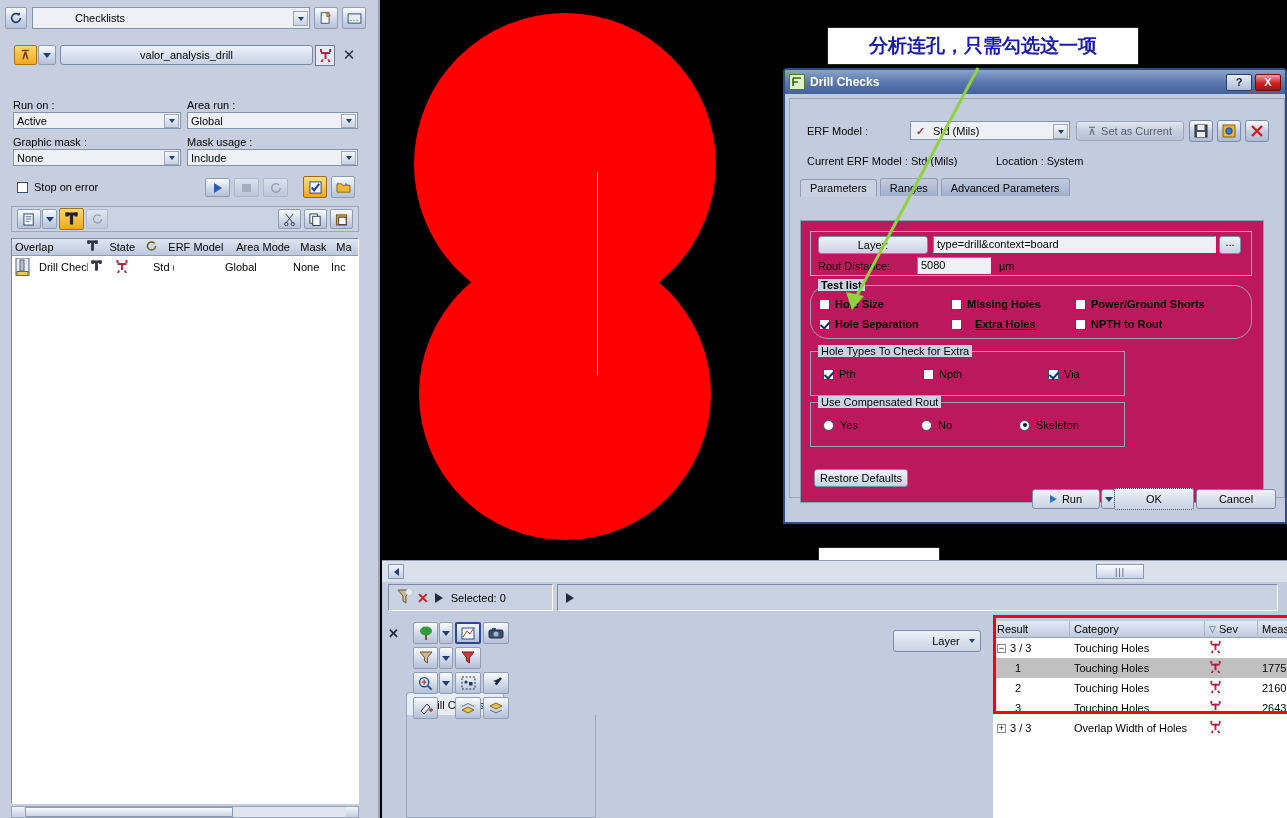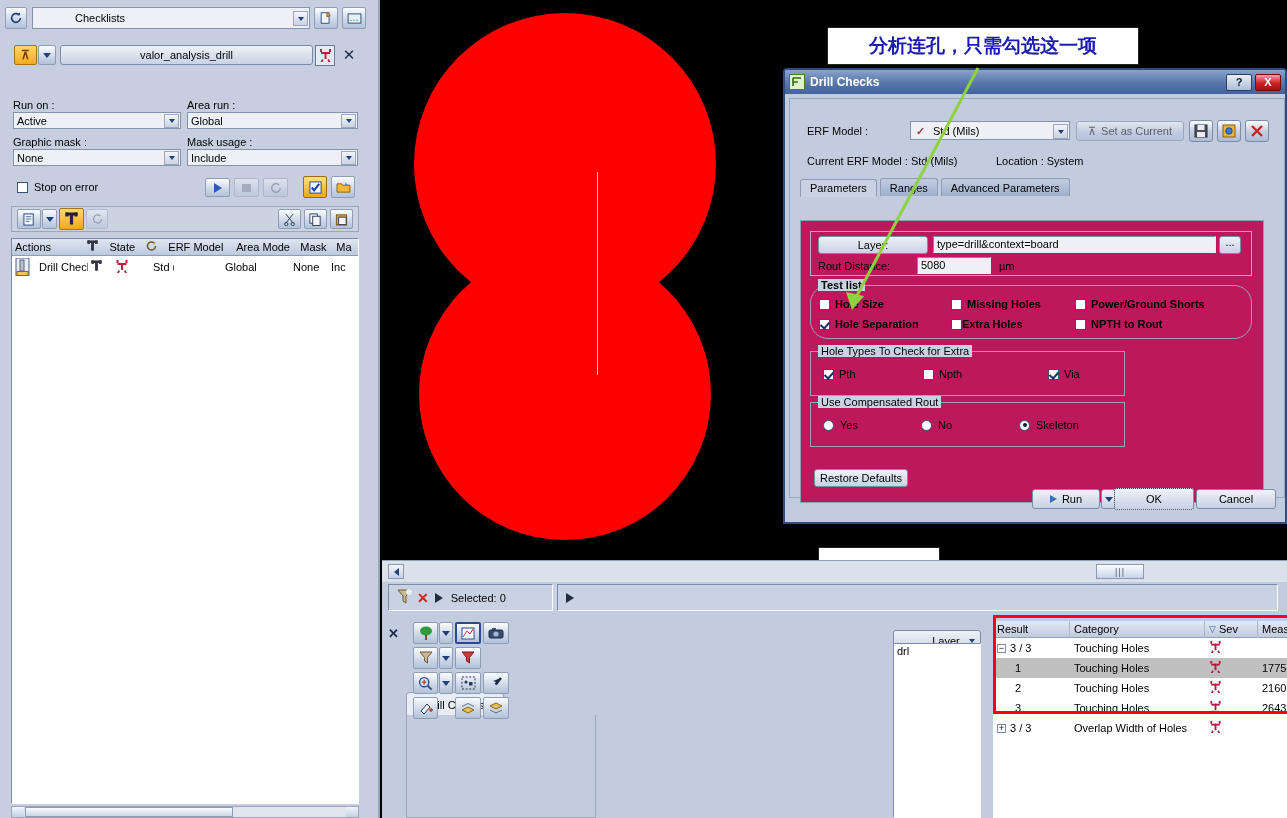--- a/index.html
+++ b/index.html
@@ -236,21 +236,21 @@
   </div>
   <div class="iconbtn" style="position:absolute;left:330px;top:209px;width:23px;height:20px;">
     <svg width="13" height="13" viewBox="0 0 14 14">
         <rect x="1.5" y="2" width="11" height="11" fill="#d9a441" stroke="#7d540c"></rect>
         <rect x="4" y="4.5" width="8" height="8" fill="#fff" stroke="#2a3a55"></rect>
       </svg>
   </div>
 
   <div class="sunken" style="position:absolute;left:11px;top:238px;width:348px;height:566px;background:#fff;">
     <div class="lhdr">
-      <div style="width:76px;">Actions</div>
+      <div style="width:76px;">Overlap</div>
       <div style="width:24px;"><svg width="11" height="12" viewBox="0 0 13 14">
             <g fill="#334" stroke="#334">
               <rect x="1" y="1" width="11" height="2"></rect>
               <rect x="5.4" y="3" width="2.2" height="9"></rect>
               <rect x="1" y="1" width="2" height="3"></rect>
               <rect x="10" y="1" width="2" height="3"></rect>
             </g>
           </svg></div>
       <div style="width:38px;">State</div>
       <div style="width:24px;"><svg width="13" height="12" viewBox="0 0 16 14">
@@ -399,21 +399,21 @@
           <span class="lbl" style="font-weight:bold;">Missing Holes</span>
         </div>
         <div style="position:absolute;left:264px;top:12px;display:flex;align-items:center;gap:5px;">
           <span class="cb"></span>
           <span class="lbl" style="font-weight:bold;">Power/Ground Shorts</span>
         </div>
         <div style="position:absolute;left:8px;top:32px;display:flex;align-items:center;gap:5px;">
           <span class="cb on"></span>
           <span class="lbl" style="font-weight:bold;">Hole Separation</span>
         </div>
-        <div style="position:absolute;left:140px;top:32px;display:flex;align-items:center;gap:0;">
+        <div style="position:absolute;left:140px;top:32px;display:flex;align-items:center;gap:13px;text-decoration:underline;">
           <span class="cb"></span>
           <span class="lbl" style="font-weight:bold;">Extra Holes</span>
         </div>
         <div style="position:absolute;left:264px;top:32px;display:flex;align-items:center;gap:5px;">
           <span class="cb"></span>
           <span class="lbl" style="font-weight:bold;">NPTH to Rout</span>
         </div>
       </div>
 
       <div class="gb" style="left:9px;top:130px;width:315px;height:45px;">
@@ -597,25 +597,20 @@
     <div class="iconbtn" style="position:absolute;left:101px;top:79px;width:26px;height:22px;">
       <svg width="15" height="14" viewBox="0 0 15 14">
           <path d="M1 5l6-3 6 3-6 3z" fill="#e5c35a" stroke="#8a6513"></path>
           <path d="M1 9l6 3 6-3" fill="none" stroke="#5b6a86"></path>
         </svg>
     </div>
 
     <div class="btn flat" style="position:absolute;left:511px;top:12px;width:88px;height:22px;position:absolute;padding-left:18px;">
       <span>Layer</span>
       <span style="position:absolute;right:5px;border-left:3.5px solid transparent;border-right:3.5px solid transparent;border-top:4.5px solid #20407a;"></span>
-    </div>
-    <div class="sunken" style="position:absolute;left:511px;top:25px;width:88px;height:175px;">
-      <div style="padding:1px 3px;font-size:11px;">
-        <span>drl</span>
-      </div>
     </div>
 
     <div class="resgrid" style="position:absolute;left:611px;top:3px;width:419px;height:197px;background:#fff;">
       <div class="rhdr">
         <div style="width:77px;">Result</div>
         <div style="width:135px;">Category</div>
         <div style="width:53px;display:flex;align-items:center;gap:3px;">
           <span style="color:#3a5a92;font-size:9px;">▽</span>
           <span>Sev</span>
         </div>

